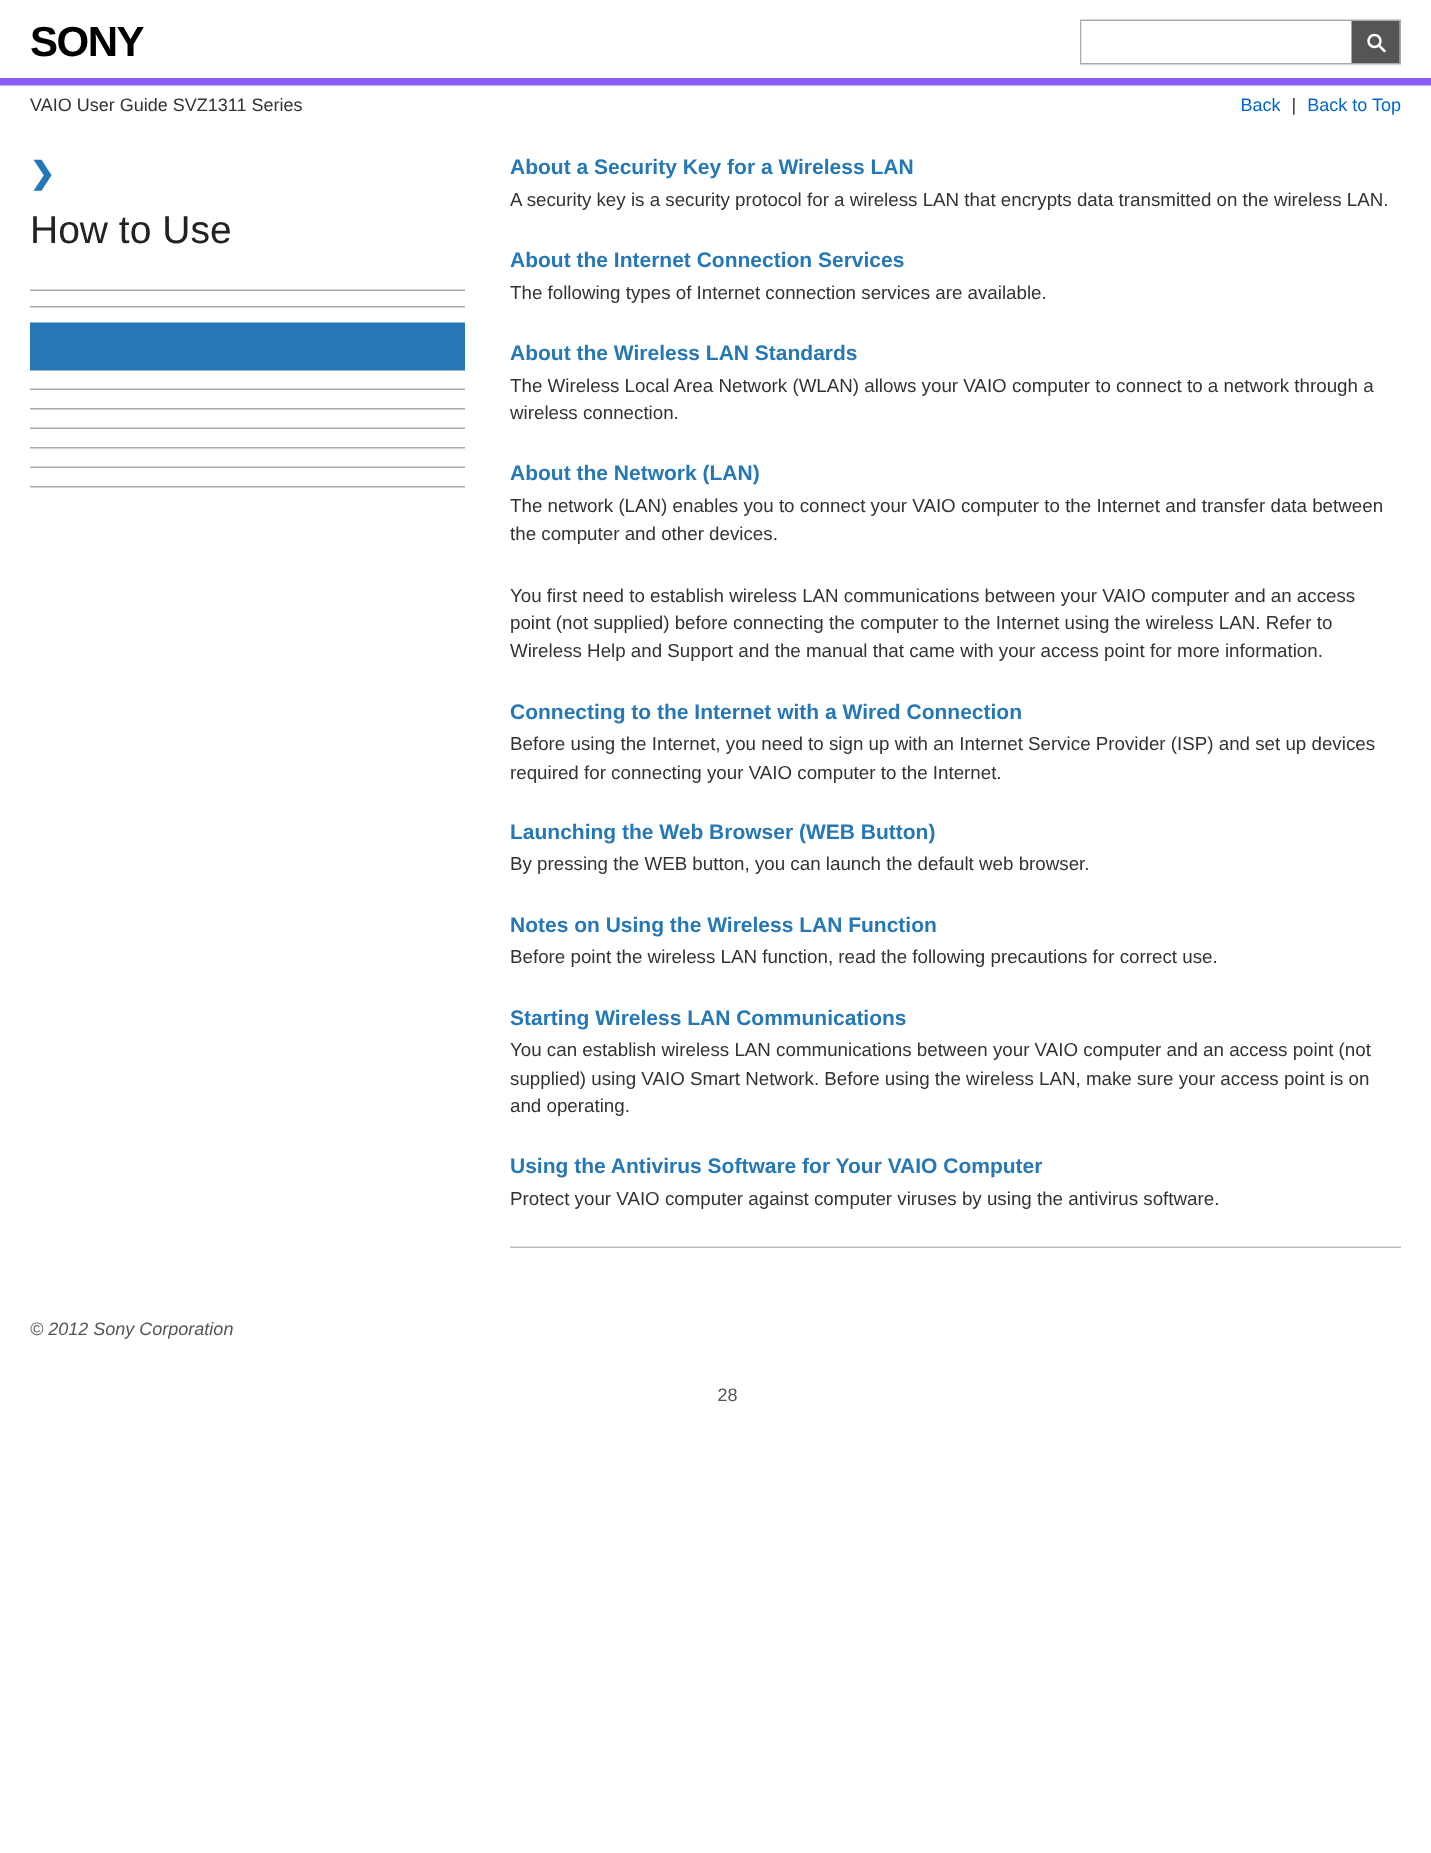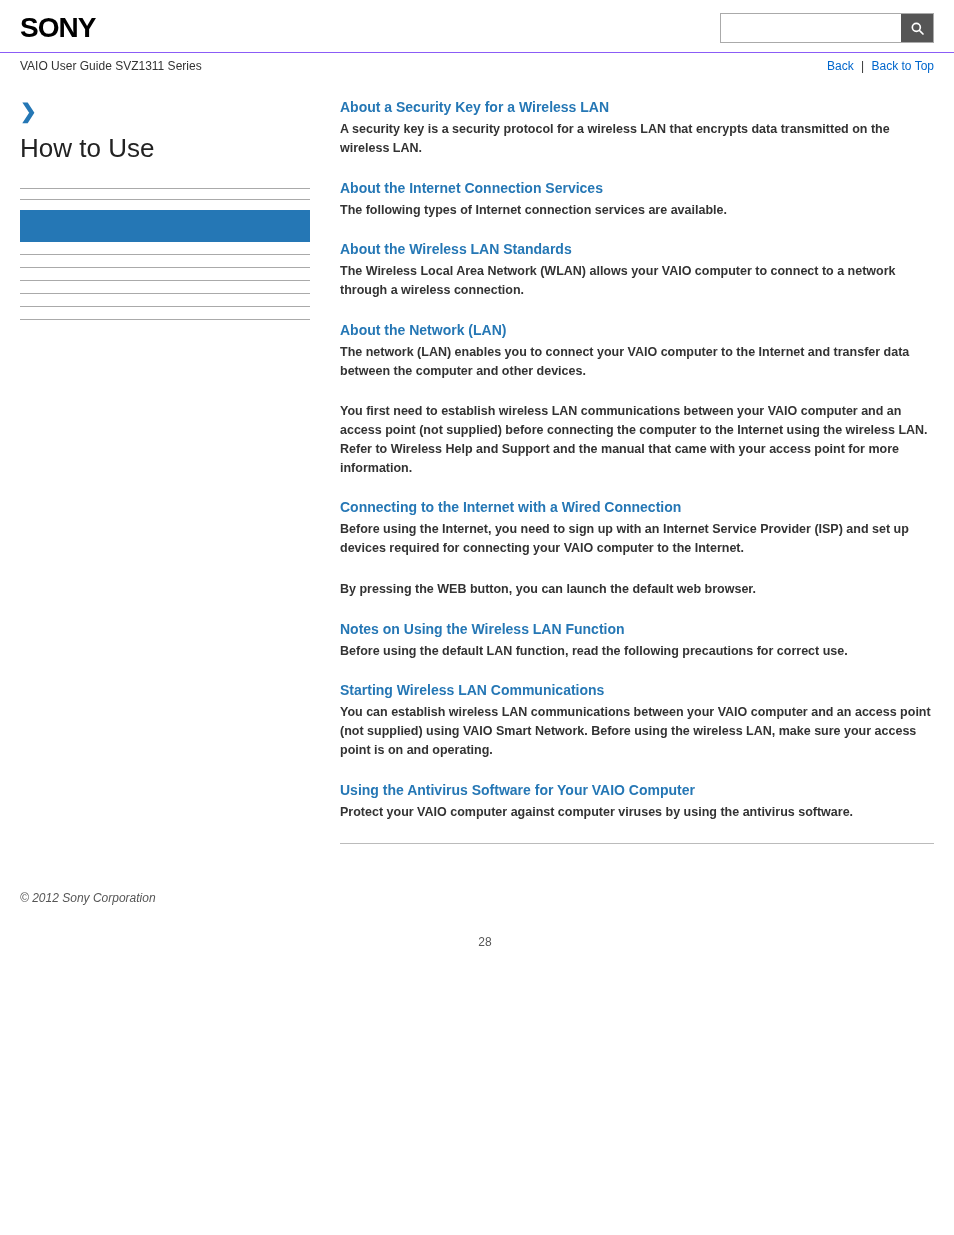--- a/index.html
+++ b/index.html
@@ -11,21 +11,21 @@
       width: 954px;
       min-height: 1235px;
     }
 
     
     .header {
       display: flex;
       align-items: center;
       justify-content: space-between;
       padding: 12px 20px 8px 20px;
-      border-bottom: 1px solid #8b5cf6;
+      border-bottom: 5px solid #8b5cf6;
     }
     .sony-logo {
       font-size: 28px;
       font-weight: 900;
       font-family: Arial, sans-serif;
       letter-spacing: -1px;
       color: #000;
     }
     .search-box {
       display: flex;
@@ -137,21 +137,20 @@
       font-weight: bold;
       text-decoration: none;
       display: block;
       margin-bottom: 5px;
       cursor: pointer;
     }
     .topic-desc {
       font-size: 12.5px;
       color: #333;
       line-height: 1.5;
-      font-weight: bold;
     }
 
     
     .content-bottom-divider {
       border: none;
       border-top: 1px solid #bbb;
       margin: 20px 0 16px 0;
     }
 
     
@@ -234,25 +233,26 @@
           <p class="topic-desc">The network (LAN) enables you to connect your VAIO computer to the Internet and transfer data between the computer and other devices.</p>
         </div>
         <div class="topic">
           <p class="topic-desc">You first need to establish wireless LAN communications between your VAIO computer and an access point (not supplied) before connecting the computer to the Internet using the wireless LAN. Refer to Wireless Help and Support and the manual that came with your access point for more information.</p>
         </div>
         <div class="topic">
           <a class="topic-title" href="#">Connecting to the Internet with a Wired Connection</a>
           <p class="topic-desc">Before using the Internet, you need to sign up with an Internet Service Provider (ISP) and set up devices required for connecting your VAIO computer to the Internet.</p>
         </div>
         <div class="topic">
+          <a class="topic-title" href="#">Launching the Web Browser (WEB Button)</a>
           <p class="topic-desc">By pressing the WEB button, you can launch the default web browser.</p>
         </div>
         <div class="topic">
           <a class="topic-title" href="#">Notes on Using the Wireless LAN Function</a>
-          <p class="topic-desc">Before using the default LAN function, read the following precautions for correct use.</p>
+          <p class="topic-desc">Before point the wireless LAN function, read the following precautions for correct use.</p>
         </div>
         <div class="topic">
           <a class="topic-title" href="#">Starting Wireless LAN Communications</a>
           <p class="topic-desc">You can establish wireless LAN communications between your VAIO computer and an access point (not supplied) using VAIO Smart Network. Before using the wireless LAN, make sure your access point is on and operating.</p>
         </div>
         <div class="topic">
           <a class="topic-title" href="#">Using the Antivirus Software for Your VAIO Computer</a>
           <p class="topic-desc">Protect your VAIO computer against computer viruses by using the antivirus software.</p>
         </div>
       </div>

